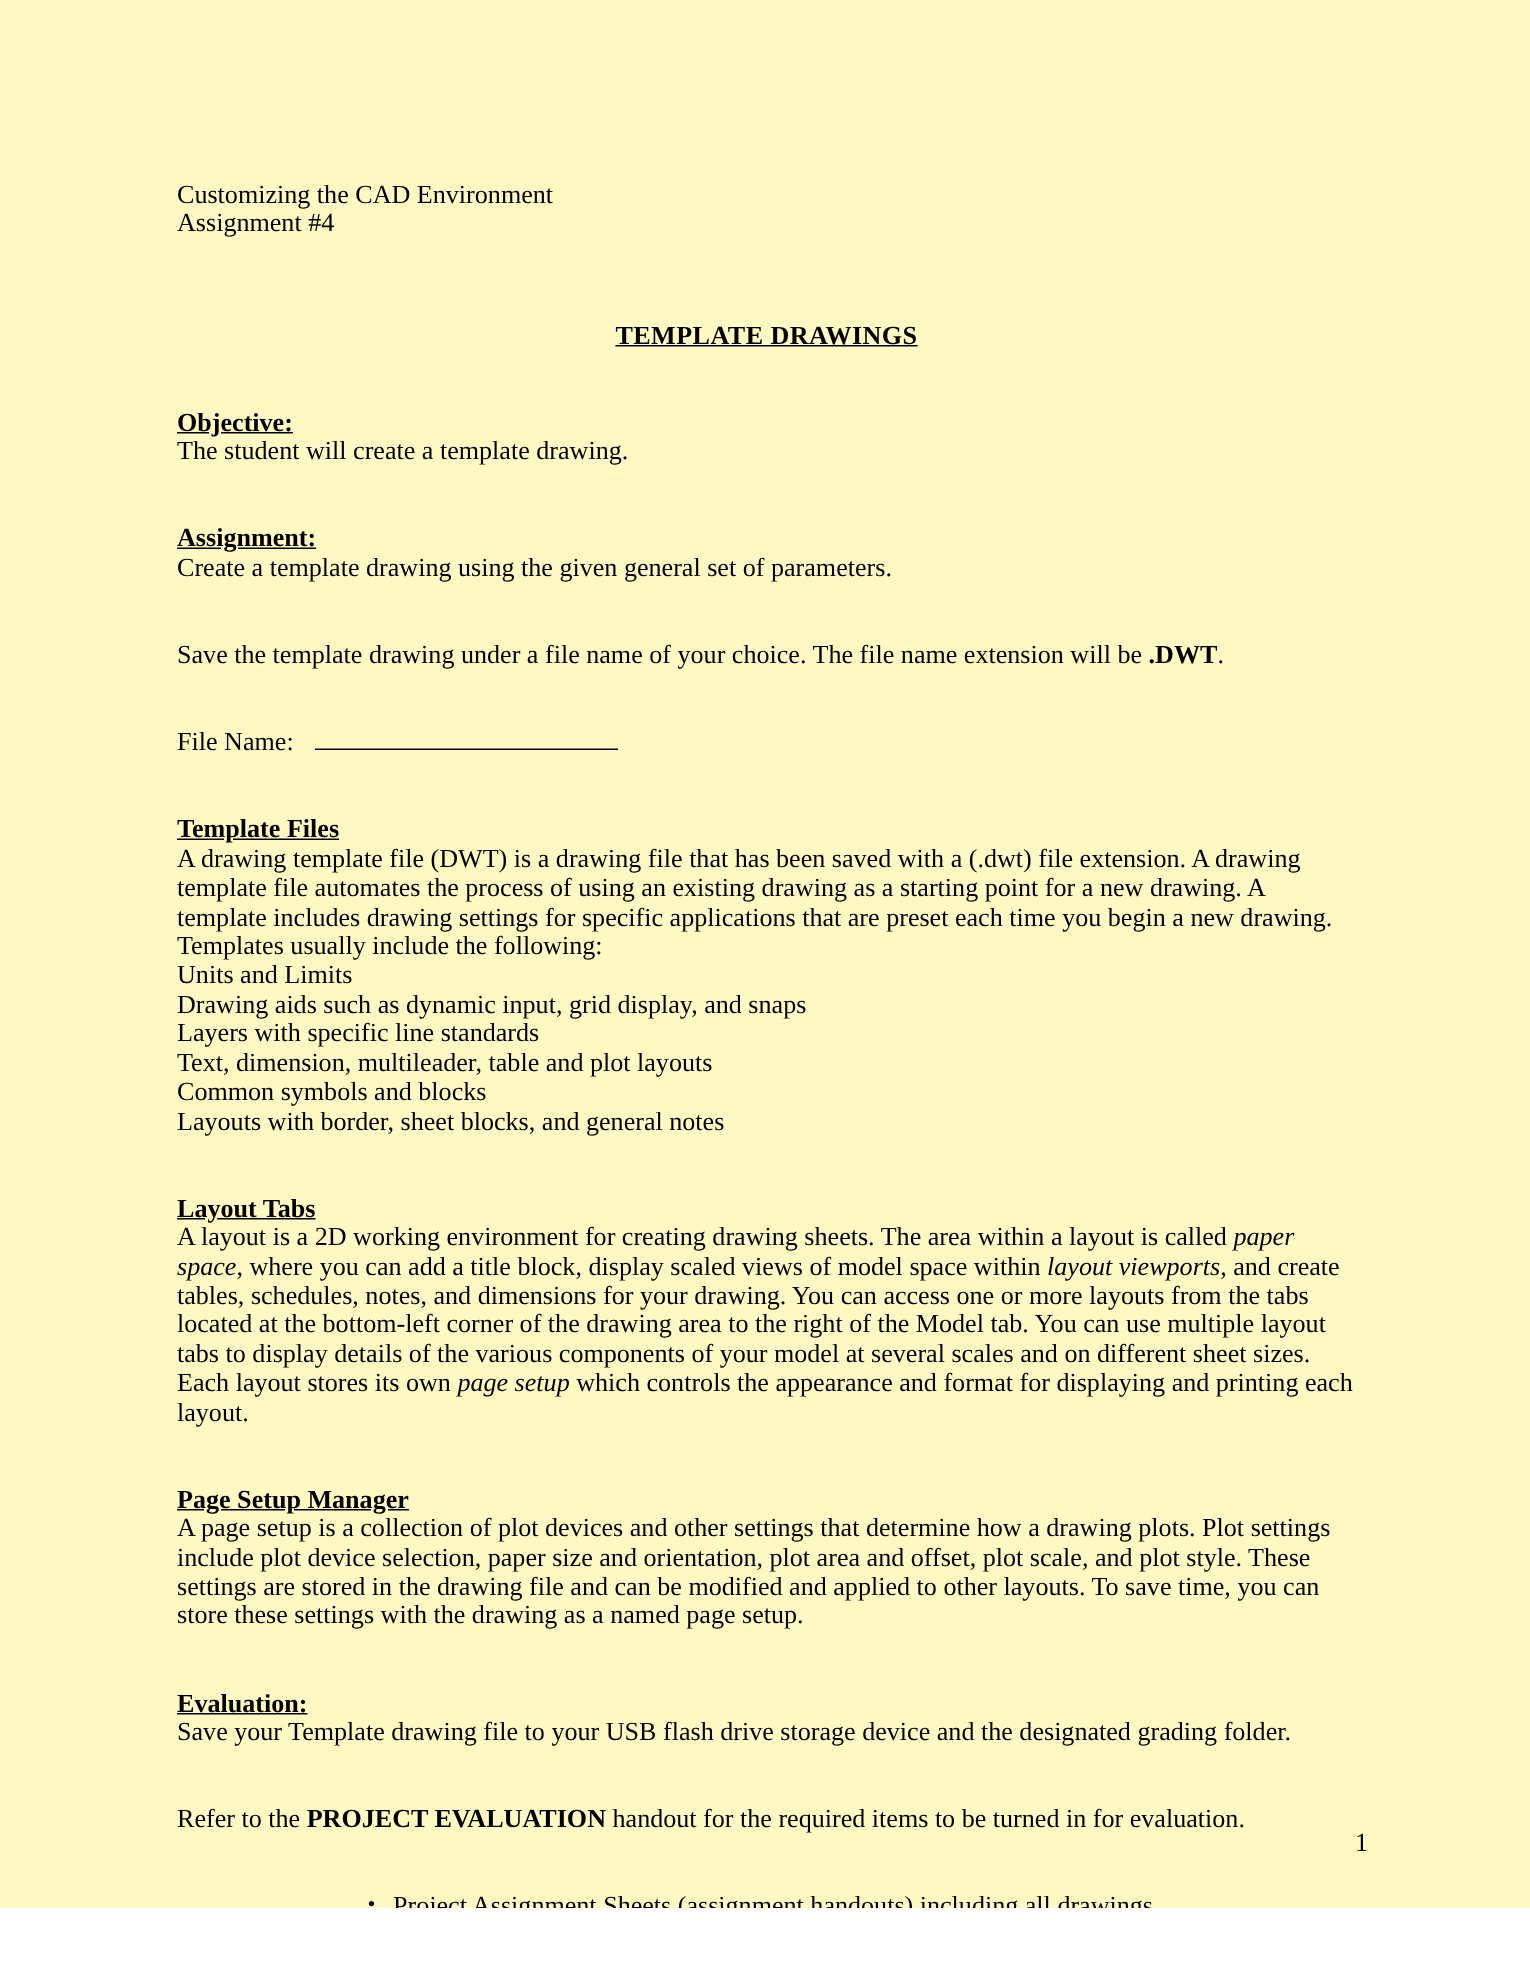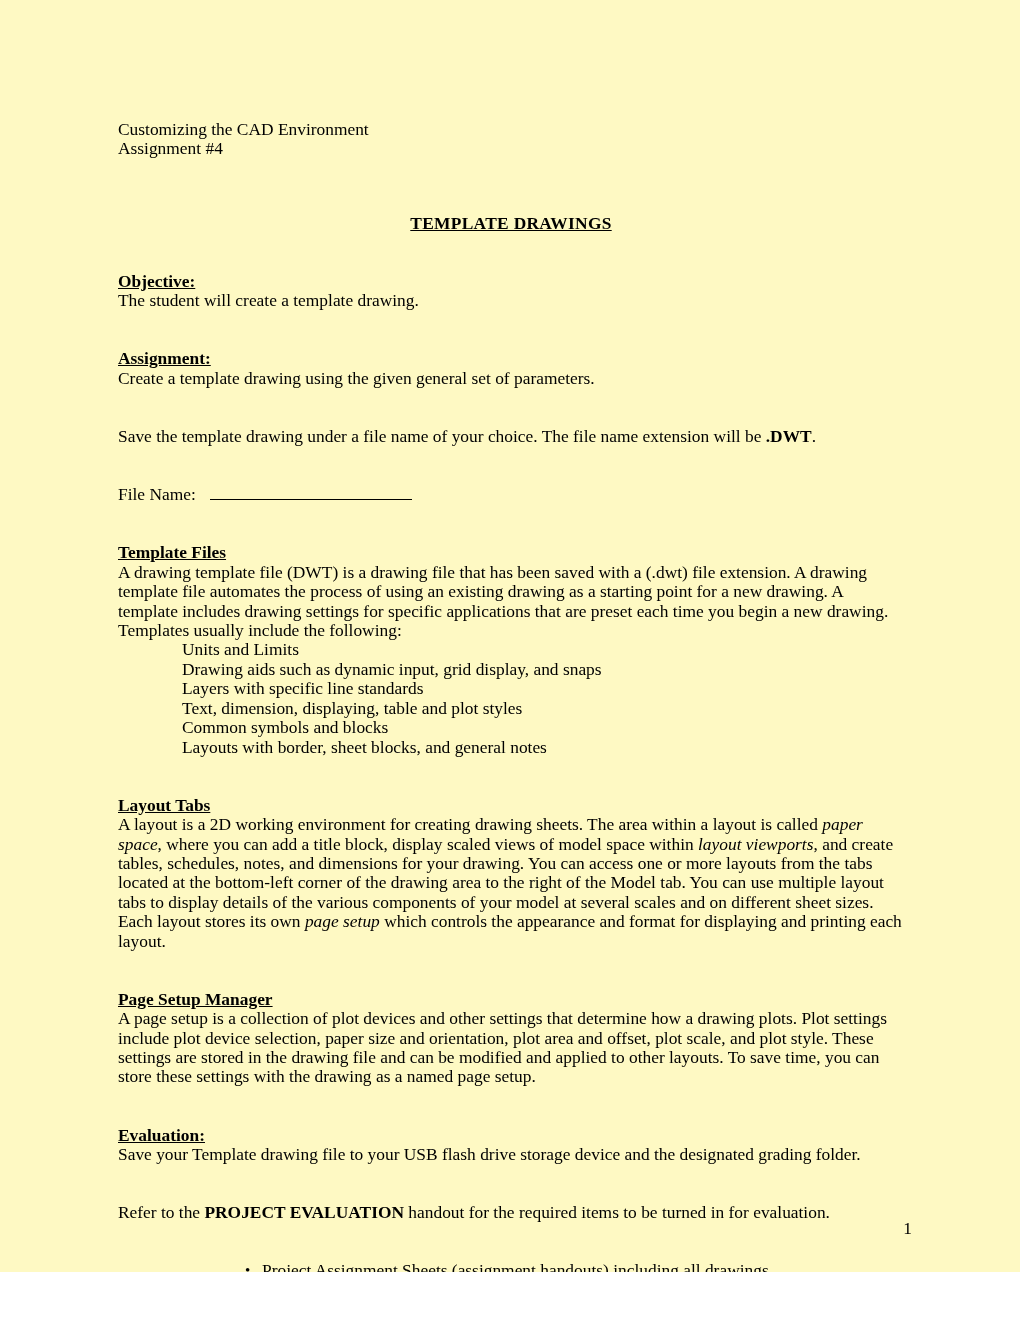--- a/index.html
+++ b/index.html
@@ -44,21 +44,20 @@
     font-weight: bold;
     text-decoration: underline;
     font-size: 17.4px;
     line-height: 19.4px;
     text-align: center;
     letter-spacing: 0.3px;
     margin-top: 16px;
   }
   .gap-2 { height: 38.8px; }
   .indent-list {
-    margin-left: 64px;
   }
   .indent-list .line { line-height: 19.4px; }
   .filename-row {
     font-size: 17.4px;
     line-height: 19.4px;
     display: flex;
     align-items: baseline;
   }
   .blank-rule {
     display: inline-block;
@@ -130,21 +129,21 @@
 
     <div class="gap-2"></div>
 
     <div class="heading">Template Files</div>
     <div class="para">A drawing template file (DWT) is a drawing file that has been saved with a (.dwt) file extension.   A drawing template file automates the process of using an existing drawing as a starting point for a new drawing.  A template includes drawing settings for specific applications that are preset each time you begin a new drawing.  Templates usually include the following:</div>
 
     <div class="indent-list">
       <div class="line">Units and Limits</div>
       <div class="line">Drawing aids such as dynamic input, grid display, and snaps</div>
       <div class="line">Layers with specific line standards</div>
-      <div class="line">Text, dimension, displaying, table and plot styles</div>
+      <div class="line">Text, dimension, multileader, table and plot layouts</div>
       <div class="line">Common symbols and blocks</div>
       <div class="line">Layouts with border, sheet blocks, and general notes</div>
     </div>
 
     <div class="gap-2"></div>
 
     <div class="heading">Layout Tabs</div>
     <div class="para"><span>A layout is a 2D working environment for creating drawing sheets.  The area within a layout is called </span><i>paper space</i><span>, where you can add a title block, display scaled views of model space within </span><i>layout viewports</i><span>, and create tables, schedules, notes, and dimensions for your drawing.  You can access one or more layouts from the tabs located at the bottom-left corner of the drawing area to the right of the Model tab. You can use multiple layout tabs to display details of the various components of your model at several scales and on different sheet sizes.  Each layout stores its own </span><i>page setup</i><span> which controls the appearance and format for displaying and printing each layout.</span></div>
 
     <div class="gap-2"></div>

